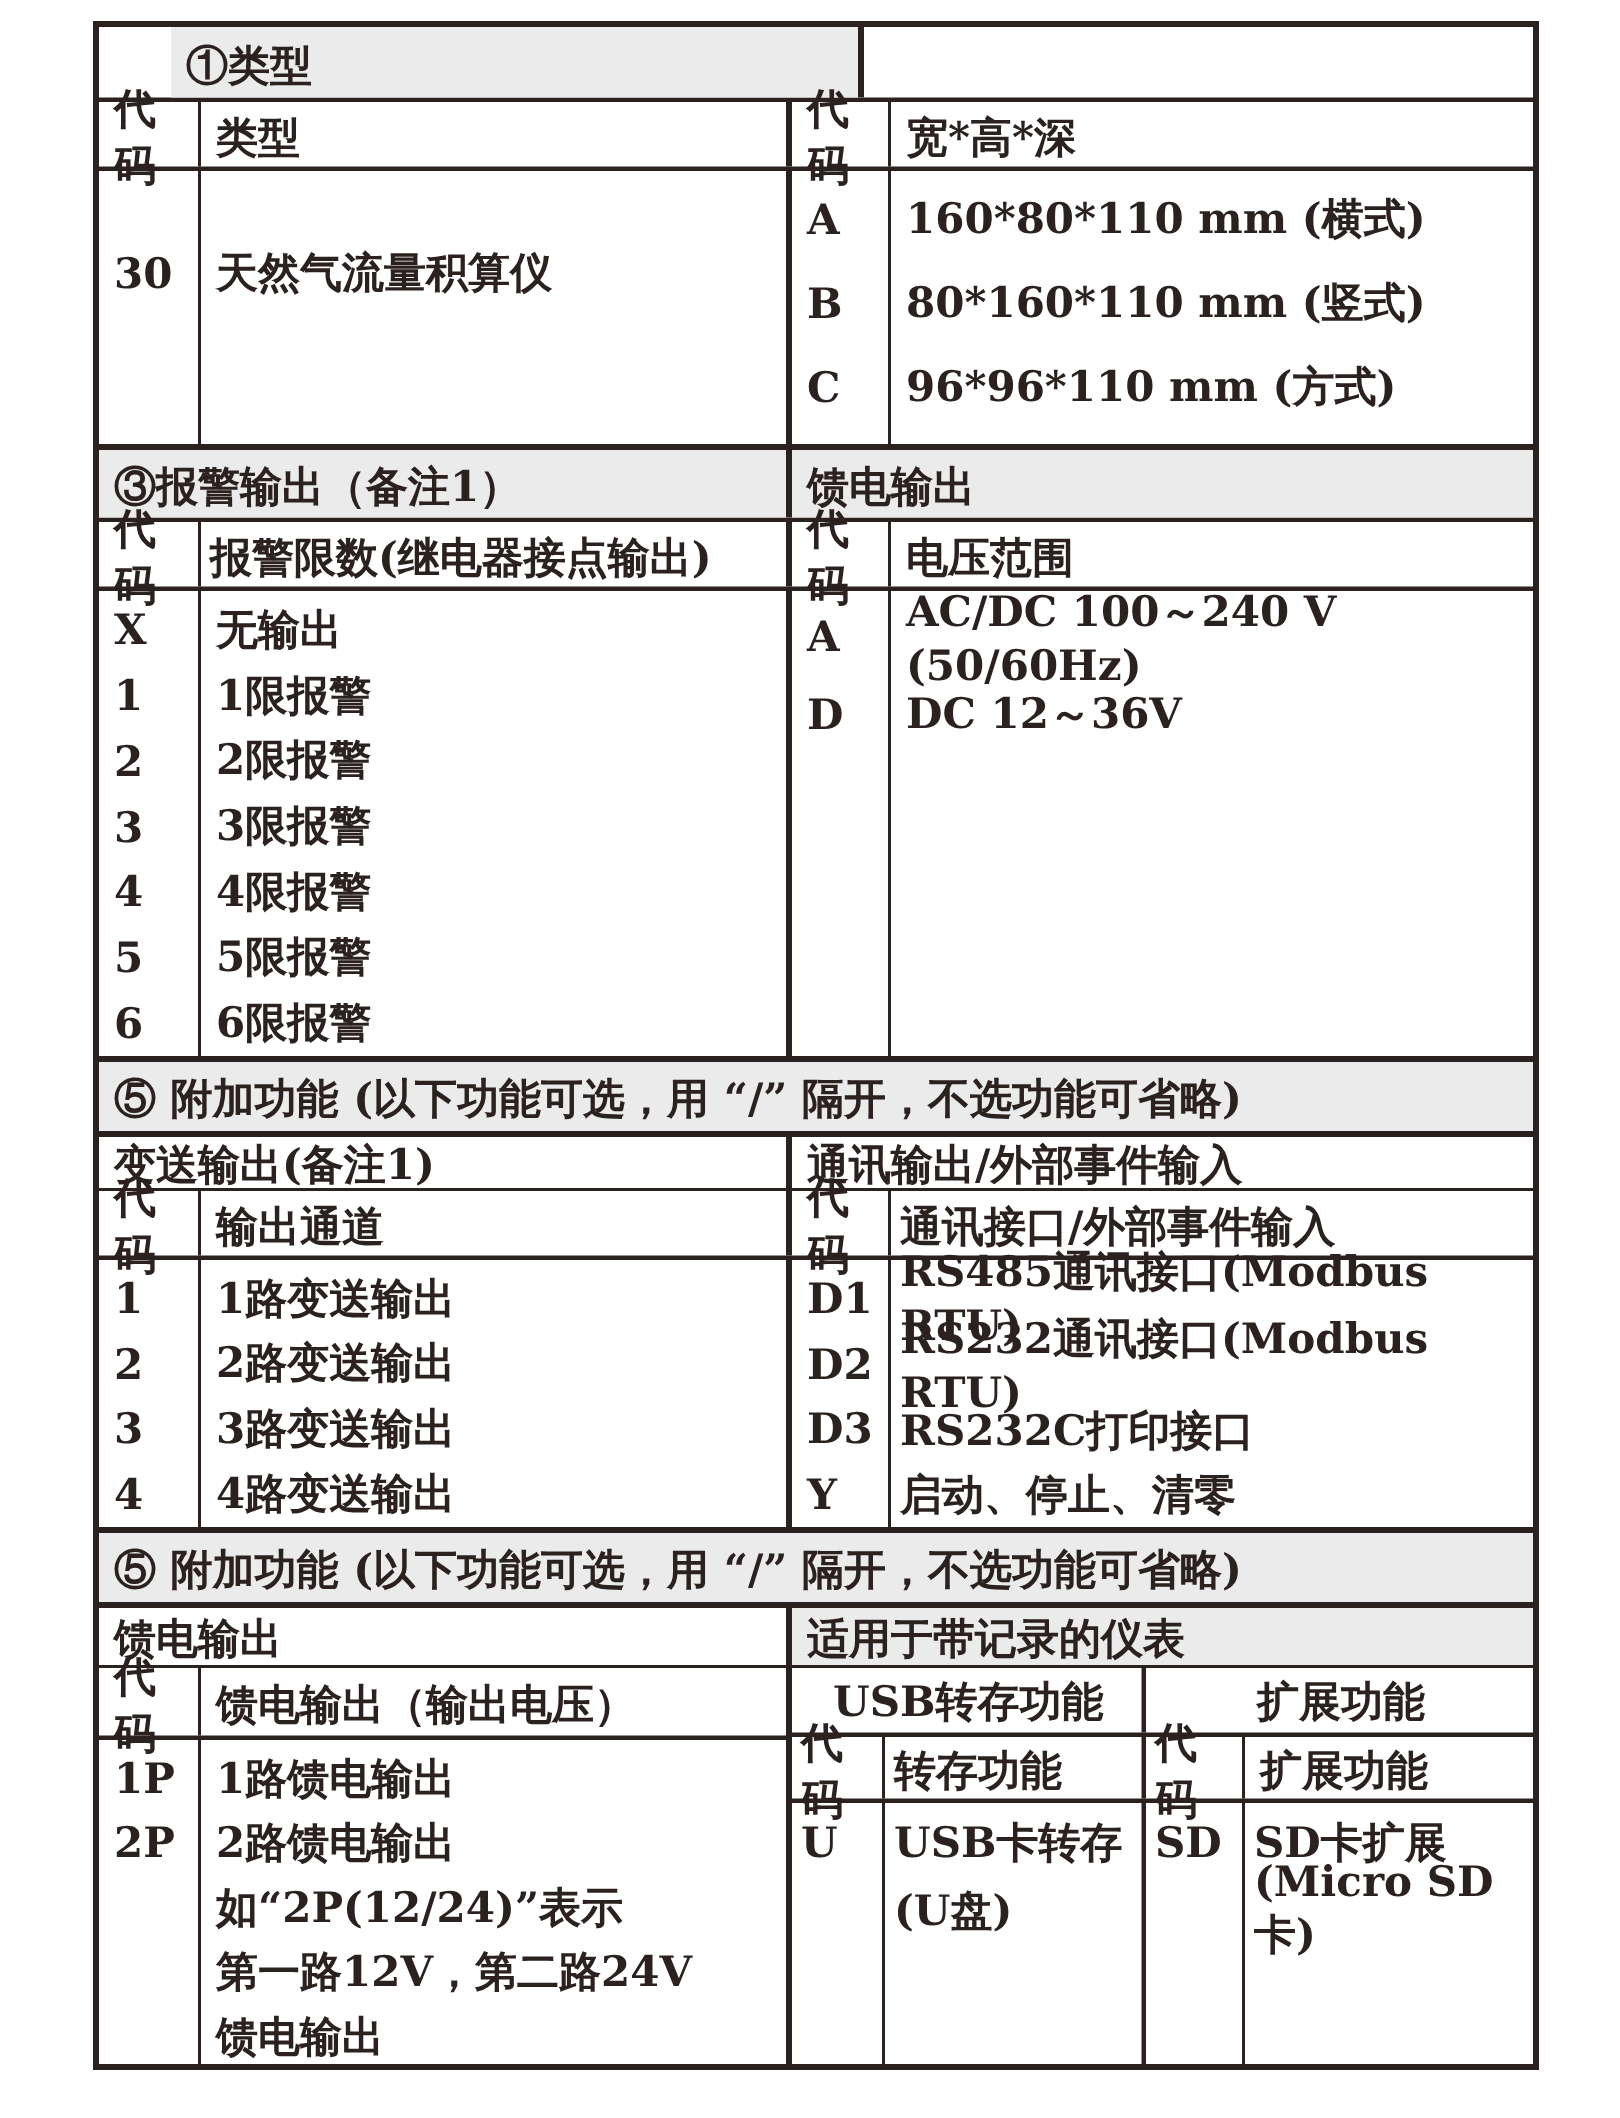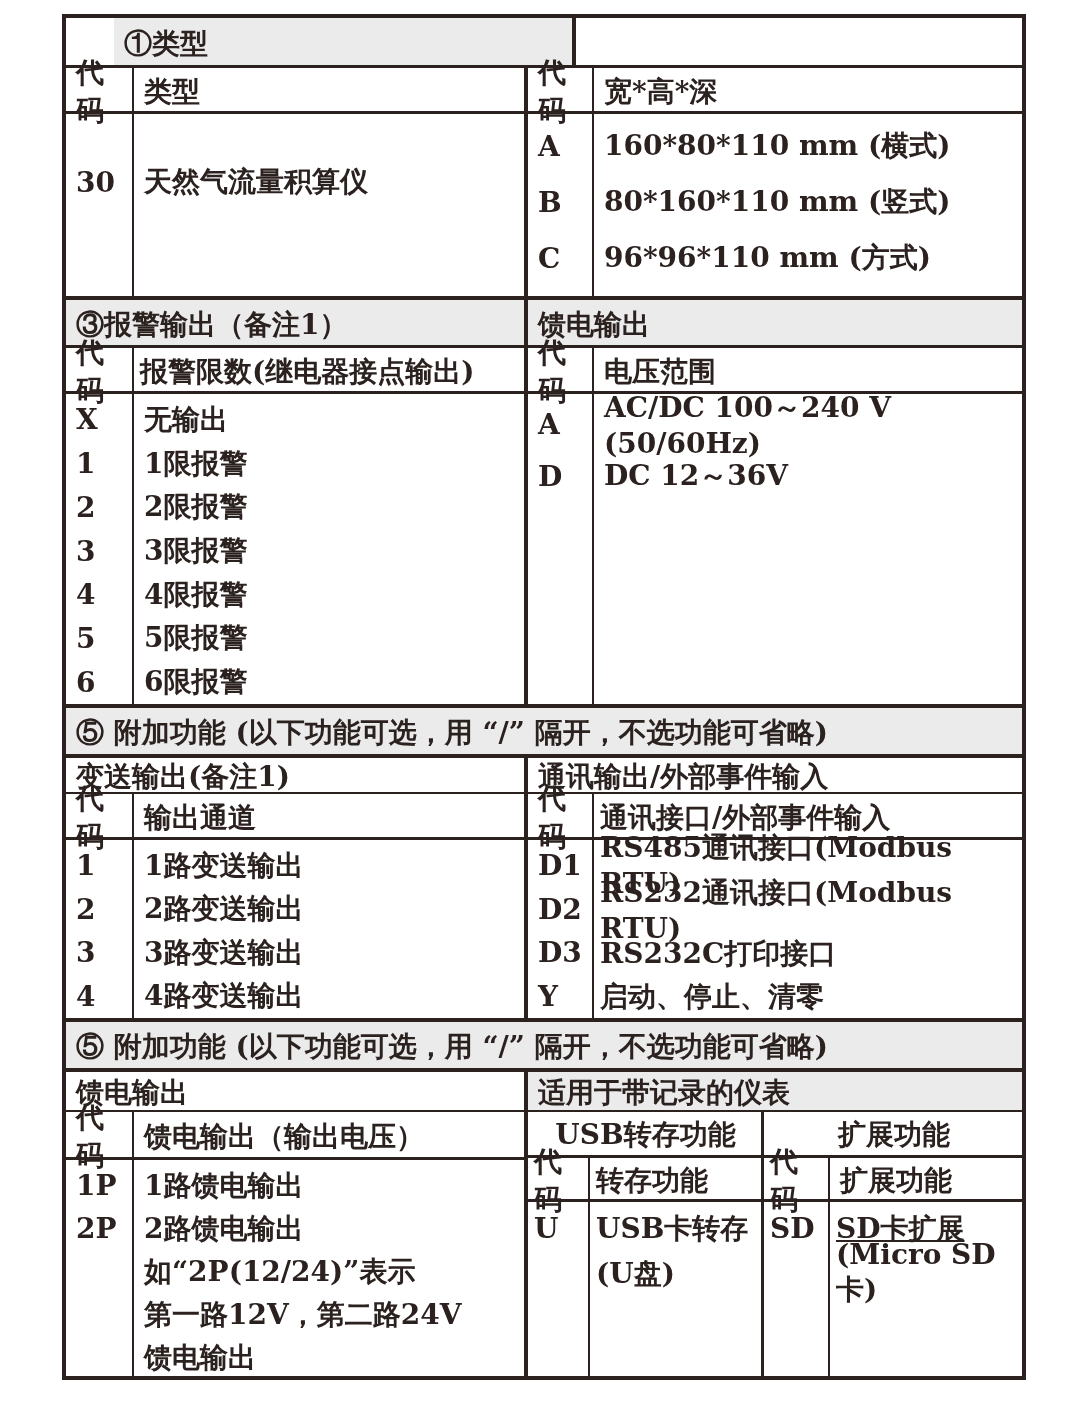--- a/index.html
+++ b/index.html
@@ -239,21 +239,21 @@
           <div class="grow lines lh45">
             <div class="fs27" style="padding-left:6px;">USB卡转存</div>
             <div class="fs27" style="padding-left:6px;">(U盘)</div>
           </div>
         </div>
         <div class="sd-block" style="flex-direction:row;">
           <div class="codeS lines lh45">
             <div style="padding-left:6px;">SD</div>
           </div>
           <div class="grow lines lh45">
-            <div class="fs27" style="padding-left:6px;text-decoration:underline;">SD卡扩展</div>
+            <div class="fs27" style="padding-left:6px;">SD卡扩展</div>
             <div class="fs27" style="padding-left:6px;">(Micro SD卡)</div>
           </div>
         </div>
       </div>
     </div>
   </div>
 
 </div>
 
 </body></html>

